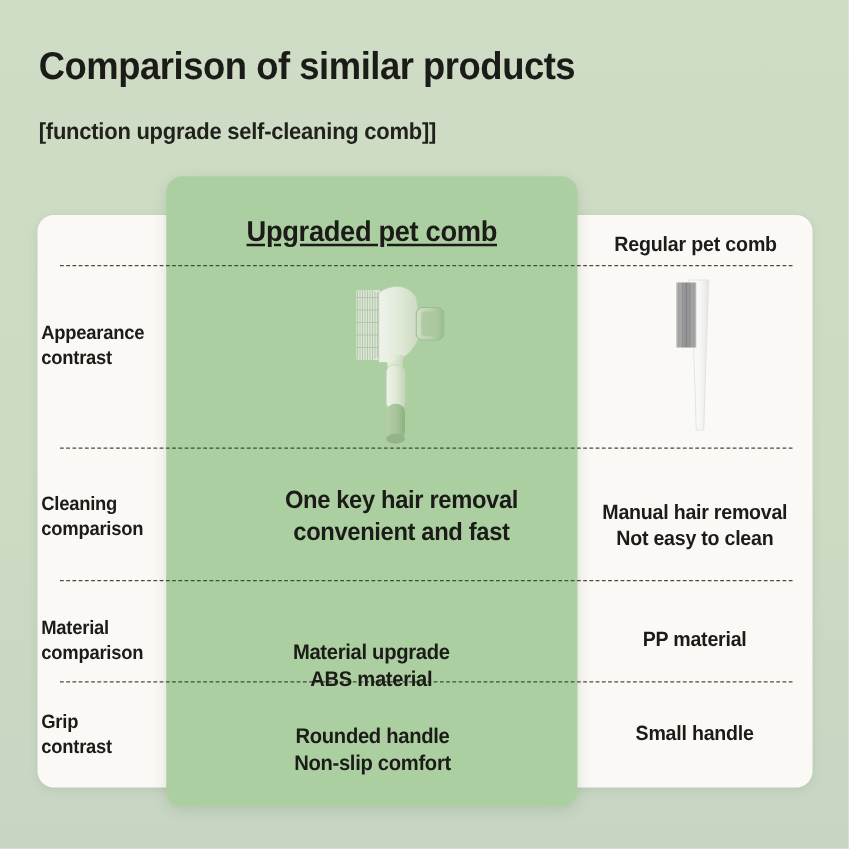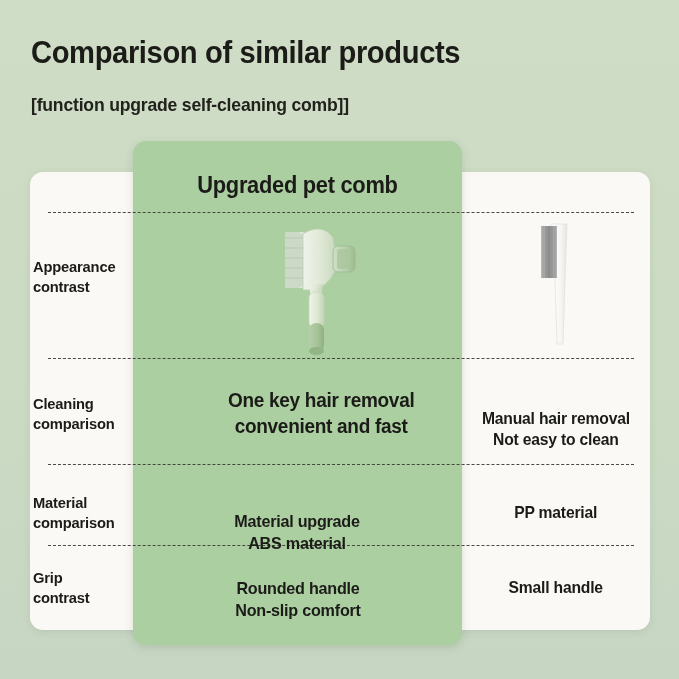--- a/index.html
+++ b/index.html
@@ -166,22 +166,25 @@
 <body>
 
 <div id="stage">
 
   <div id="page-title">Comparison of similar products</div>
   <div id="page-subtitle">[function upgrade self-cleaning comb]]</div>
 
   <div id="white-card"></div>
   <div id="green-card"></div>
 
-  <div class="cell col-mid" style="top:163px;height:44px;">
+  <div class="cell col-mid" style="top:163px;height:44px;text-decoration:underline;">
     <span class="header-text">Upgraded pet comb</span>
+  </div>
+  <div class="cell col-right" style="top:180px;height:32px;">
+    <span class="header-right-text">Regular pet comb</span>
   </div>
 
   <div class="divider" style="top:212px;"></div>
   <div class="divider" style="top:358px;"></div>
   <div class="divider" style="top:464px;"></div>
   <div class="divider" style="top:545px;"></div>
 
   <div class="cell col-label" style="top:248px;height:58px;">
     <span><span>Appearance</span><br><span>contrast</span></span>
   </div>
@@ -270,21 +273,21 @@
       <line x1="38" y1="8" x2="38" y2="60"></line>
     </g>
   </svg>
 
   <div class="cell col-label" style="top:385px;height:58px;">
     <span><span>Cleaning</span><br><span>comparison</span></span>
   </div>
   <div class="cell col-mid" style="top:385px;height:58px;padding-left:48px;">
     <span class="mid-text"><span>One key hair removal</span><br><span>convenient and fast</span></span>
   </div>
-  <div class="cell col-right" style="top:400px;height:58px;">
+  <div class="cell col-right" style="top:392px;height:58px;">
     <span class="right-text"><span>Manual hair removal</span><br><span>Not easy to clean</span></span>
   </div>
 
   <div class="cell col-label" style="top:487px;height:52px;">
     <span><span>Material</span><br><span>comparison</span></span>
   </div>
   <div class="cell col-mid" style="top:487px;height:52px;margin-top:20px;">
     <span class="mid-text-sm"><span>Material upgrade</span><br><span>ABS material</span></span>
   </div>
   <div class="cell col-right" style="top:487px;height:52px;">

